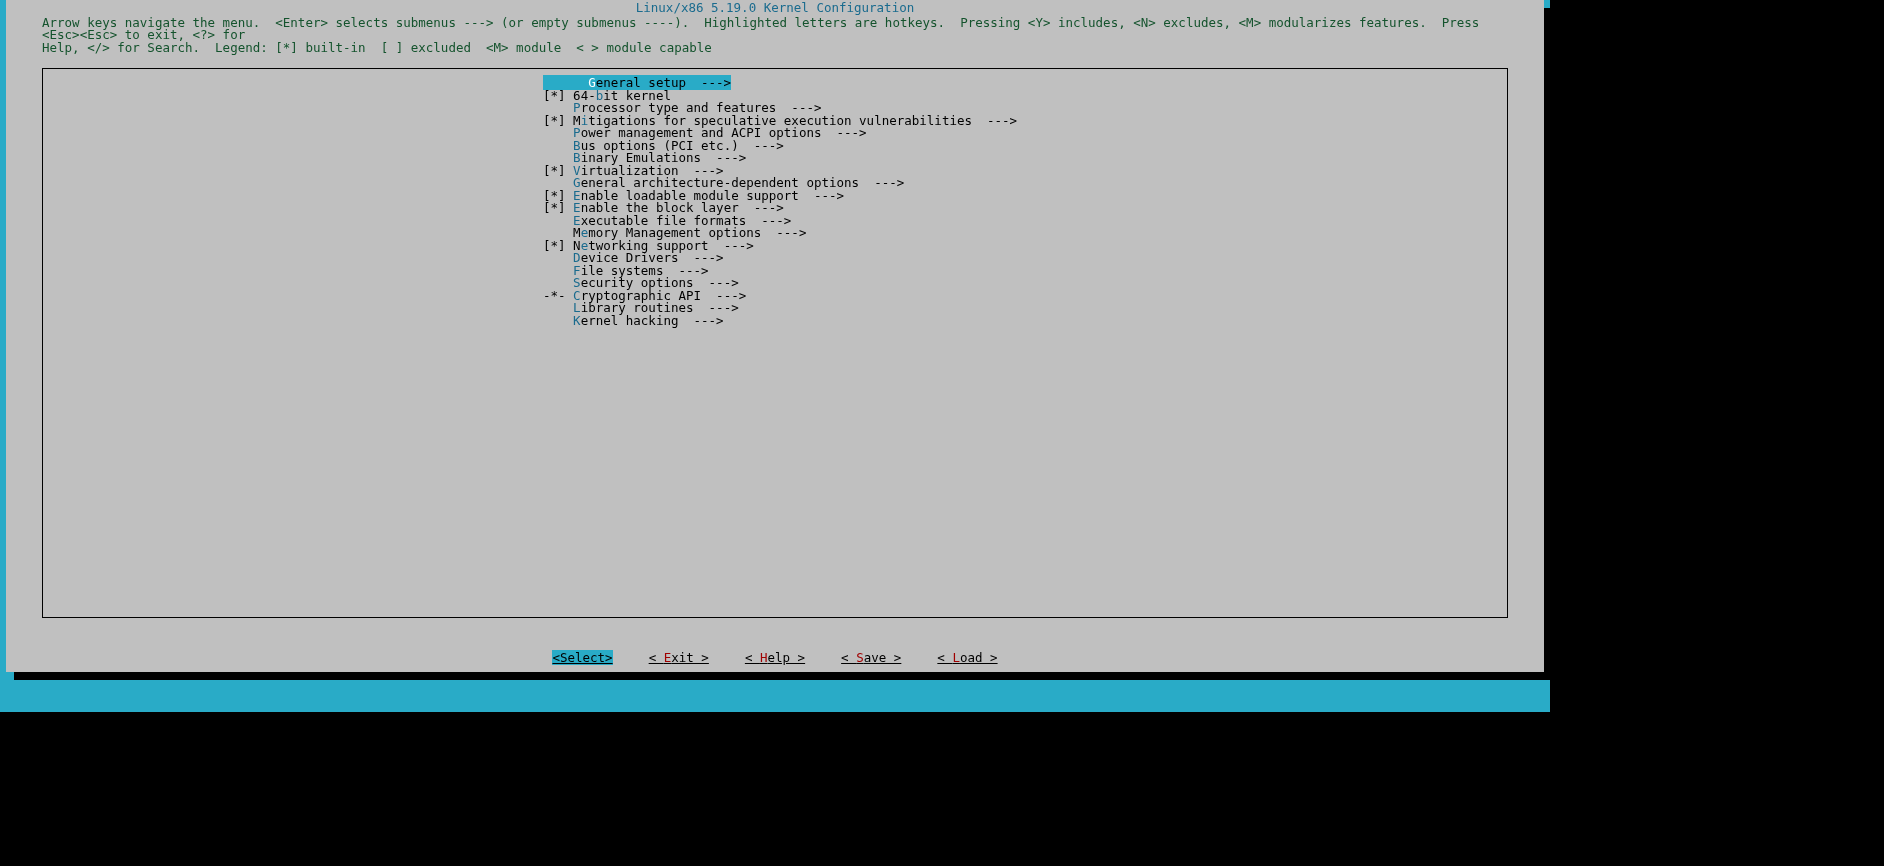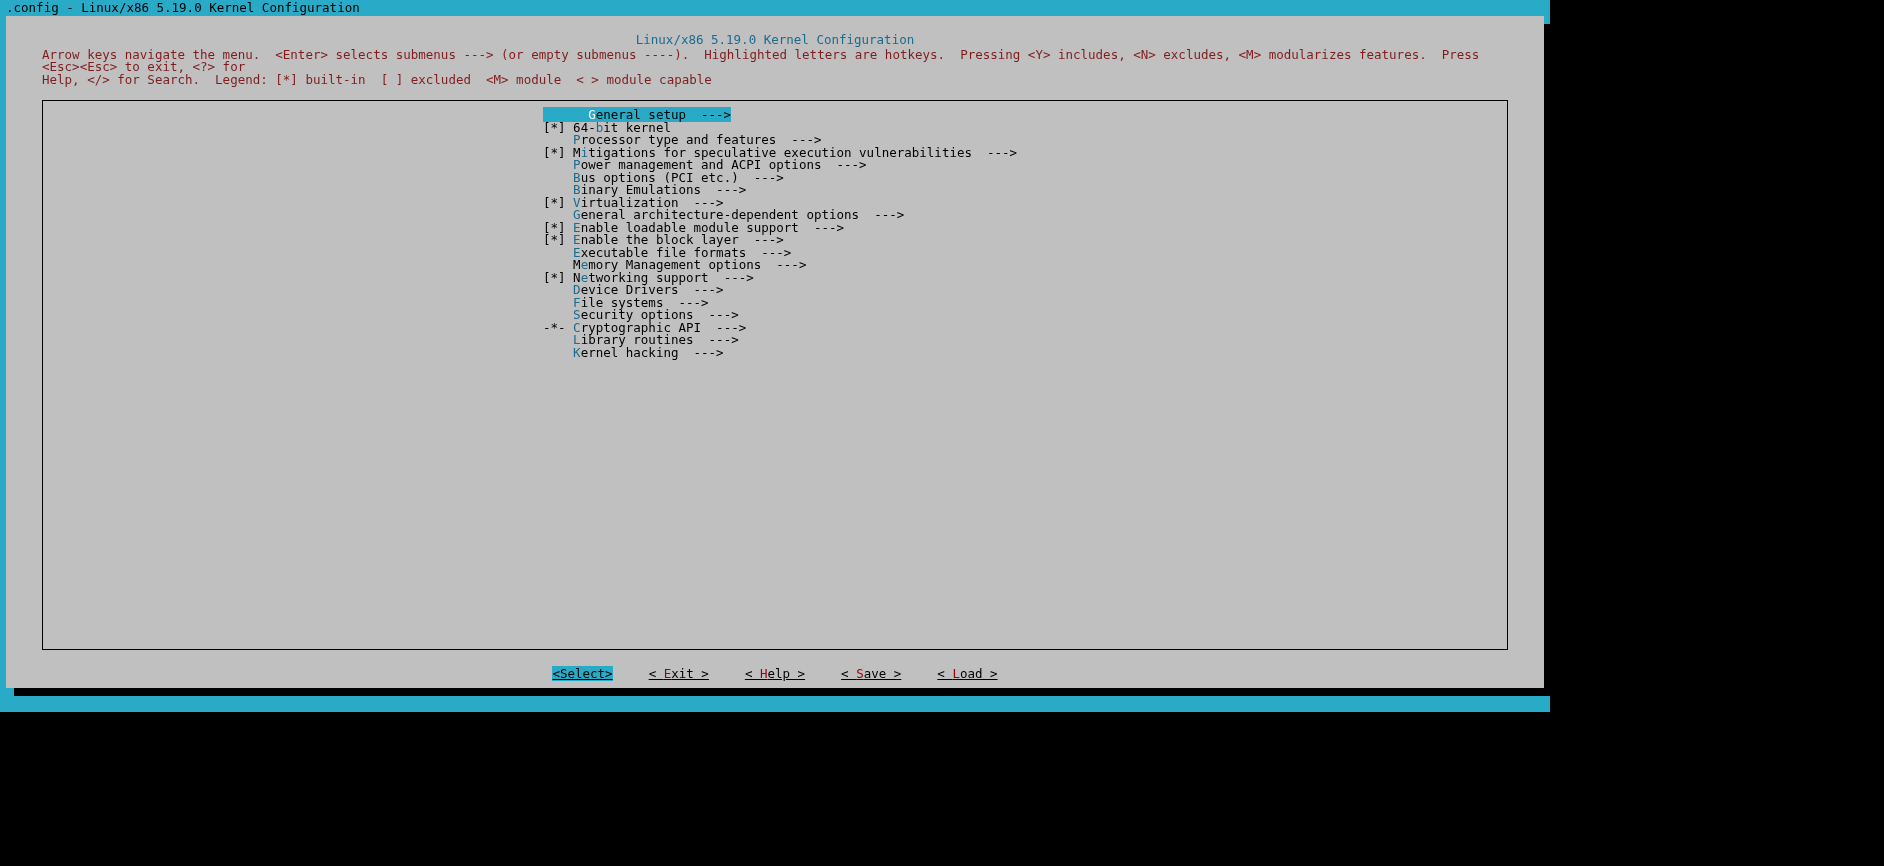--- a/index.html
+++ b/index.html
@@ -29,24 +29,24 @@
     margin: 0 6px 6px 6px;
     height: 672px;
     position: relative;
     padding: 0;
     box-shadow: 8px 8px 0 #000;
   }
   .dialog-title {
     color: #1a6b8e;
     text-align: center;
     font-weight: normal;
-    padding-top: 18px;
+    padding-top: 2px;
   }
   .help-text {
-    color: #7f1d1d;
+    color: #14532d;
     padding: 2px 36px 4px 36px;
     white-space: pre-wrap;
   }
   .menu-box {
     border: 1px solid #000;
     margin: 10px 36px 0 36px;
     height: 550px;
     position: relative;
     padding-left: 40px;
   }
@@ -74,23 +74,20 @@
   }
   .btn { cursor: pointer; text-decoration: underline; }
   .btn.selected { background: #29abc7; color: #000; }
   .btn .red { color: #a00000; }
   .btn-spacer { display:inline-block; width: 36px; }
 </style>
 </head>
 <body>
 
 <div class="outer-frame">
-  <div class="title-bar">
-    <span>.config - Linux/x86 5.19.0 Kernel Configuration</span>
-  </div>
   <div class="main-area">
     <div class="dialog-title">Linux/x86 5.19.0 Kernel Configuration</div>
     <div class="help-text"><span>Arrow keys navigate the menu.  &lt;Enter&gt; selects submenus ---&gt; (or empty submenus ----).  Highlighted letters are hotkeys.  Pressing &lt;Y&gt; includes, &lt;N&gt; excludes, &lt;M&gt; modularizes features.  Press &lt;Esc&gt;&lt;Esc&gt; to exit, &lt;?&gt; for</span>
 <span>Help, &lt;/&gt; for Search.  Legend: [*] built-in  [ ] excluded  &lt;M&gt; module  &lt; &gt; module capable</span></div>
     <div class="menu-box">
       <div class="menu-items" id="menu-items"><div class="menu-item selected"><span class="prefix sel">      </span><span class="sel" style="color: rgb(255, 255, 255);">G</span><span class="rest sel">eneral setup  ---&gt;</span></div><div class="menu-item"><span>[*] 64-</span><span class="hot">b</span><span>it kernel</span></div><div class="menu-item"><span>    </span><span class="hot">P</span><span>rocessor type and features  ---&gt;</span></div><div class="menu-item"><span>[*] M</span><span class="hot">i</span><span>tigations for speculative execution vulnerabilities  ---&gt;</span></div><div class="menu-item"><span>    </span><span class="hot">P</span><span>ower management and ACPI options  ---&gt;</span></div><div class="menu-item"><span>    </span><span class="hot">B</span><span>us options (PCI etc.)  ---&gt;</span></div><div class="menu-item"><span>    </span><span class="hot">B</span><span>inary Emulations  ---&gt;</span></div><div class="menu-item"><span>[*] </span><span class="hot">V</span><span>irtualization  ---&gt;</span></div><div class="menu-item"><span>    </span><span class="hot">G</span><span>eneral architecture-dependent options  ---&gt;</span></div><div class="menu-item"><span>[*] </span><span class="hot">E</span><span>nable loadable module support  ---&gt;</span></div><div class="menu-item"><span>[*] </span><span class="hot">E</span><span>nable the block layer  ---&gt;</span></div><div class="menu-item"><span>    </span><span class="hot">E</span><span>xecutable file formats  ---&gt;</span></div><div class="menu-item"><span>    M</span><span class="hot">e</span><span>mory Management options  ---&gt;</span></div><div class="menu-item"><span>[*] N</span><span class="hot">e</span><span>tworking support  ---&gt;</span></div><div class="menu-item"><span>    </span><span class="hot">D</span><span>evice Drivers  ---&gt;</span></div><div class="menu-item"><span>    </span><span class="hot">F</span><span>ile systems  ---&gt;</span></div><div class="menu-item"><span>    </span><span class="hot">S</span><span>ecurity options  ---&gt;</span></div><div class="menu-item"><span>-*- </span><span class="hot">C</span><span>ryptographic API  ---&gt;</span></div><div class="menu-item"><span>    </span><span class="hot">L</span><span>ibrary routines  ---&gt;</span></div><div class="menu-item"><span>    </span><span class="hot">K</span><span>ernel hacking  ---&gt;</span></div></div>
     </div>
     <div class="button-row" id="button-row"><span class="btn selected">&lt;Select&gt;</span><span class="btn-spacer"></span><span class="btn"><span>&lt; </span><span class="red">E</span><span>xit &gt;</span></span><span class="btn-spacer"></span><span class="btn"><span>&lt; </span><span class="red">H</span><span>elp &gt;</span></span><span class="btn-spacer"></span><span class="btn"><span>&lt; </span><span class="red">S</span><span>ave &gt;</span></span><span class="btn-spacer"></span><span class="btn"><span>&lt; </span><span class="red">L</span><span>oad &gt;</span></span></div>
   </div>
 </div>

